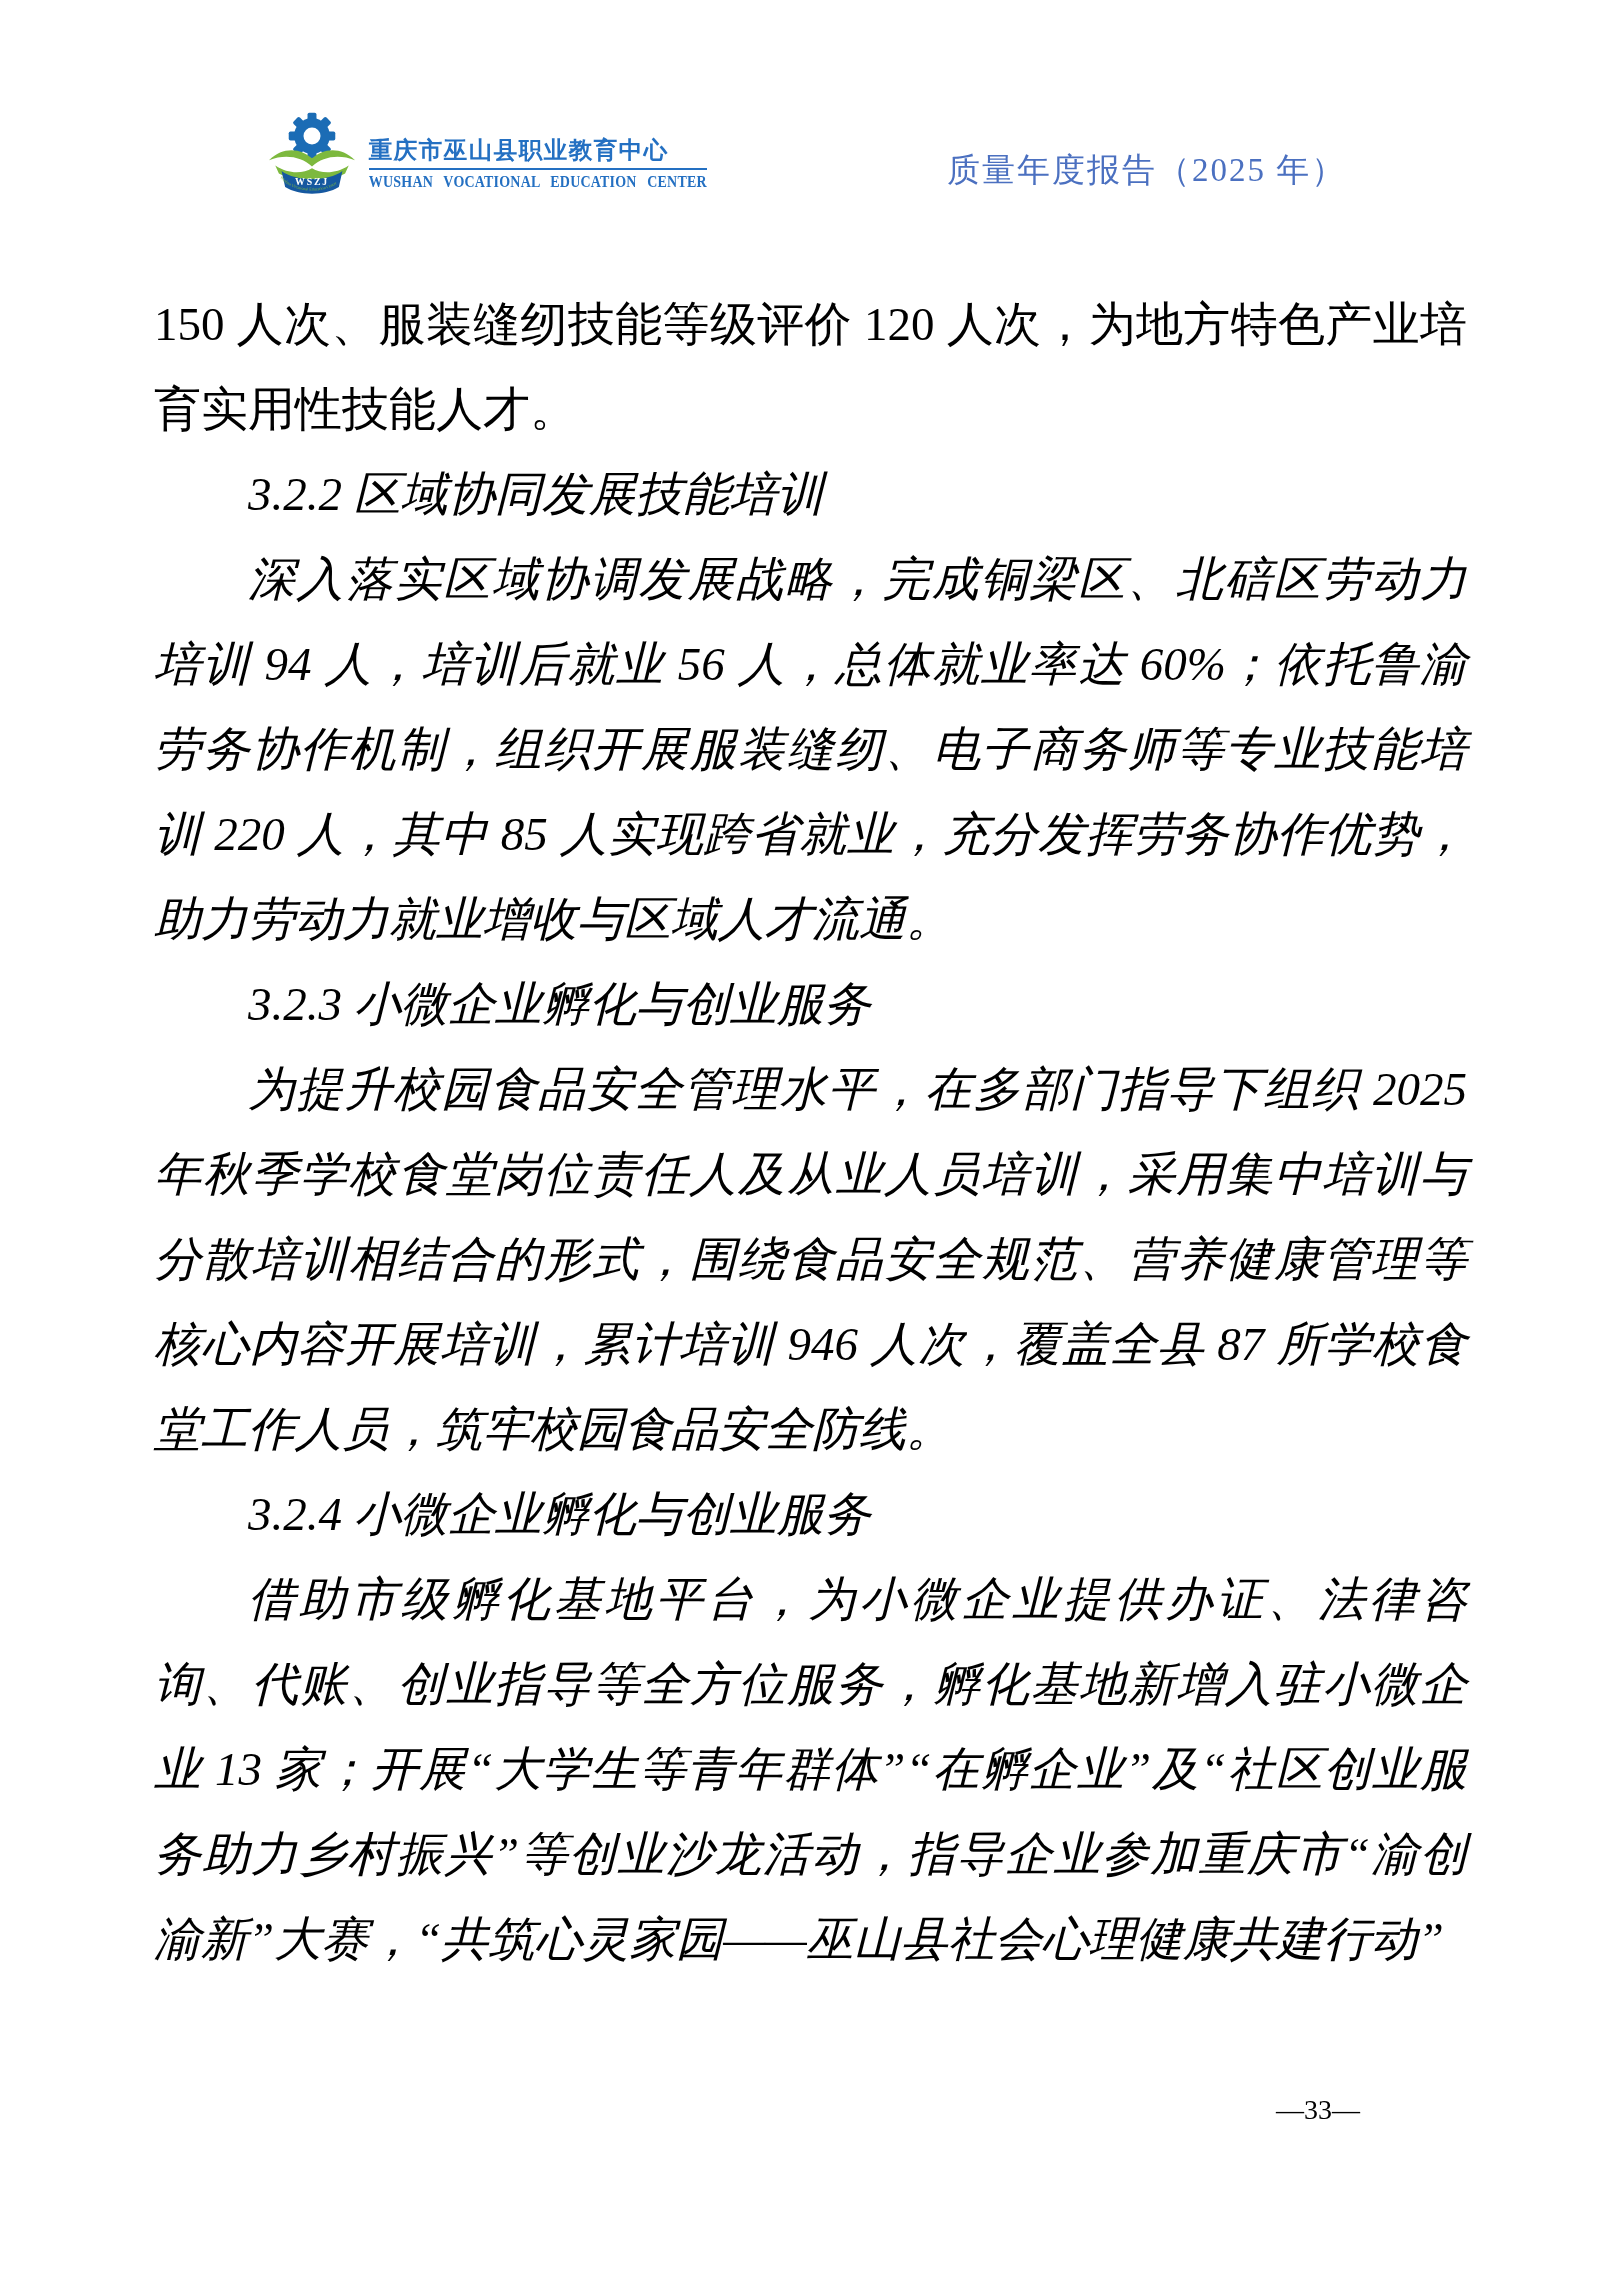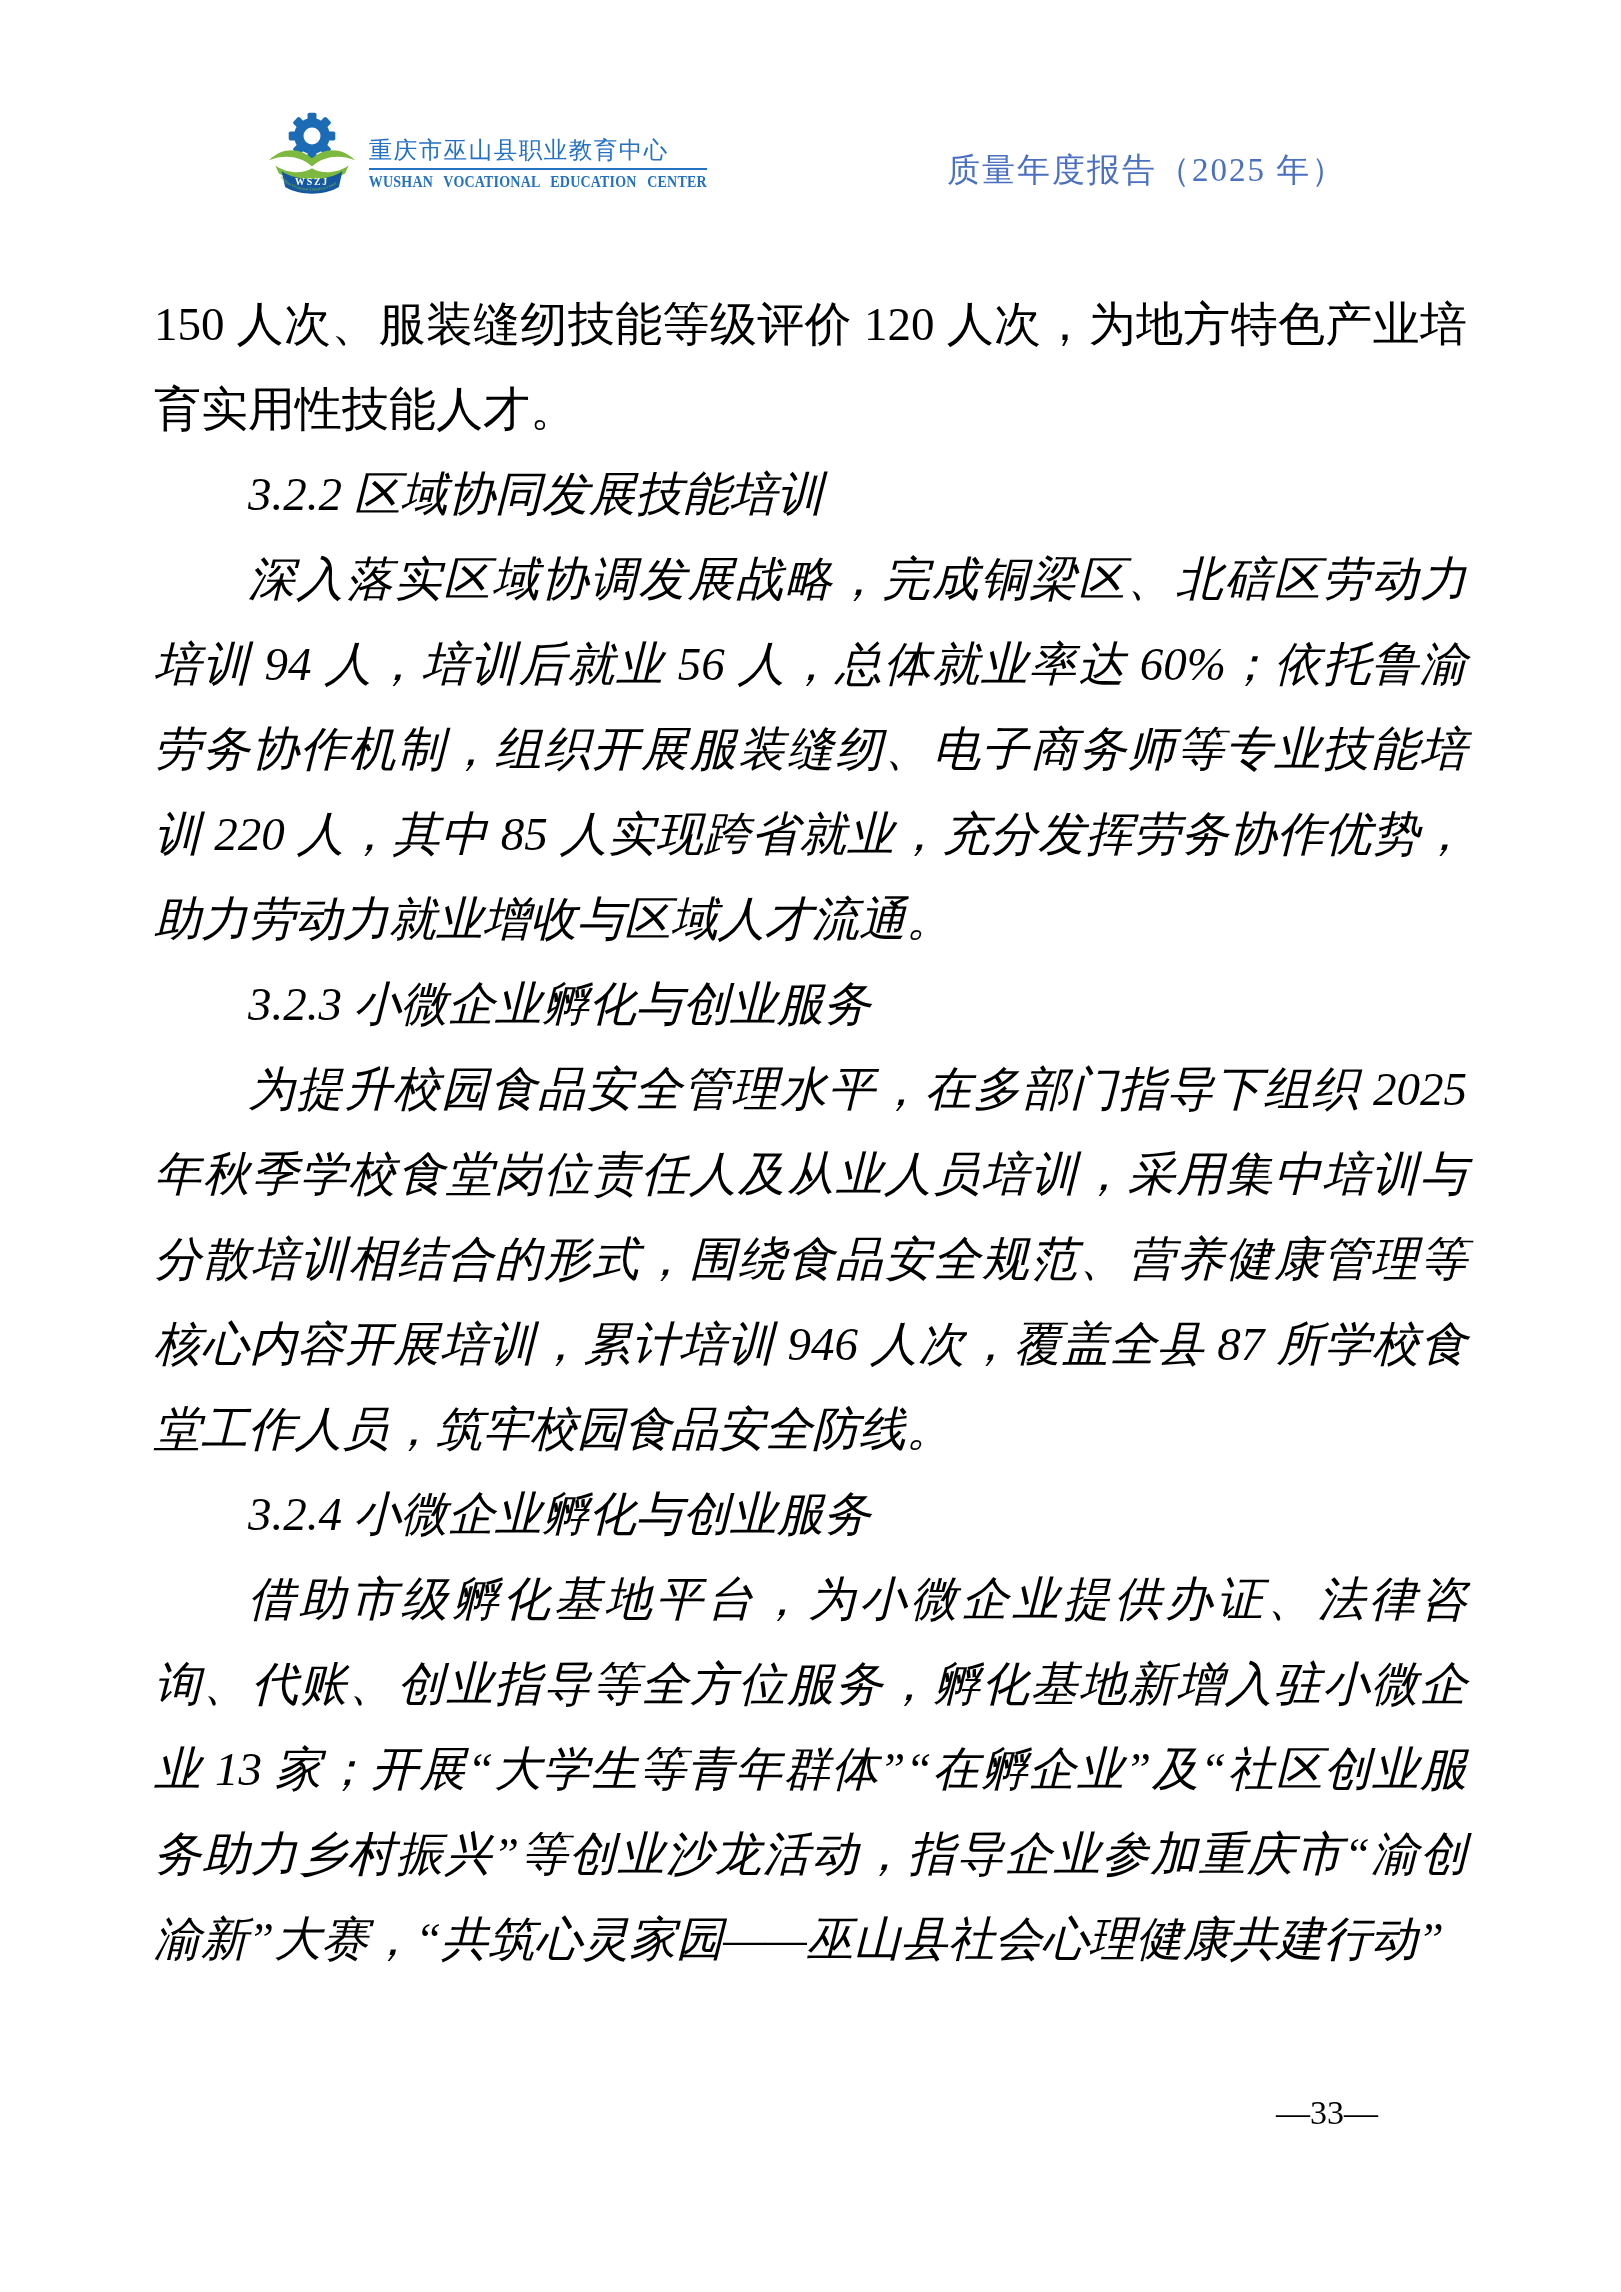--- a/index.html
+++ b/index.html
@@ -19,21 +19,21 @@
     position: absolute;
     left: 267px;
     top: 110px;
     display: flex;
     align-items: flex-start;
   }
   .logo-icon { width: 90px; height: 94px; flex: 0 0 auto; }
   .logo-textcol { margin-left: 11.8px; padding-top: 23.5px; }
   .logo-zh {
     font-size: 23.5px;
-    font-weight: normal;
+    font-weight: bold;
     letter-spacing: 1.5px;
     white-space: nowrap;
     color: #2470c2;
   }
   .logo-rule {
     height: 0;
     border-top: 2px solid #2470c2;
     margin: 2.9px 0 2.9px 0;
   }
   .logo-en {
@@ -69,21 +69,21 @@
     text-justify: inter-character;
   }
   .doc-body .block { margin: 0; }
   .doc-body .indent { text-indent: 2em; font-style: italic; }
 
   
   .page-number {
     position: absolute;
     left: 1276px;
     top: 2094px;
-    font-size: 34px;
+    font-size: 28px;
     color: #000000;
     white-space: nowrap;
   }
 </style>
 </head>
 <body>
 
 <div class="page">
 
   <div class="logo">

